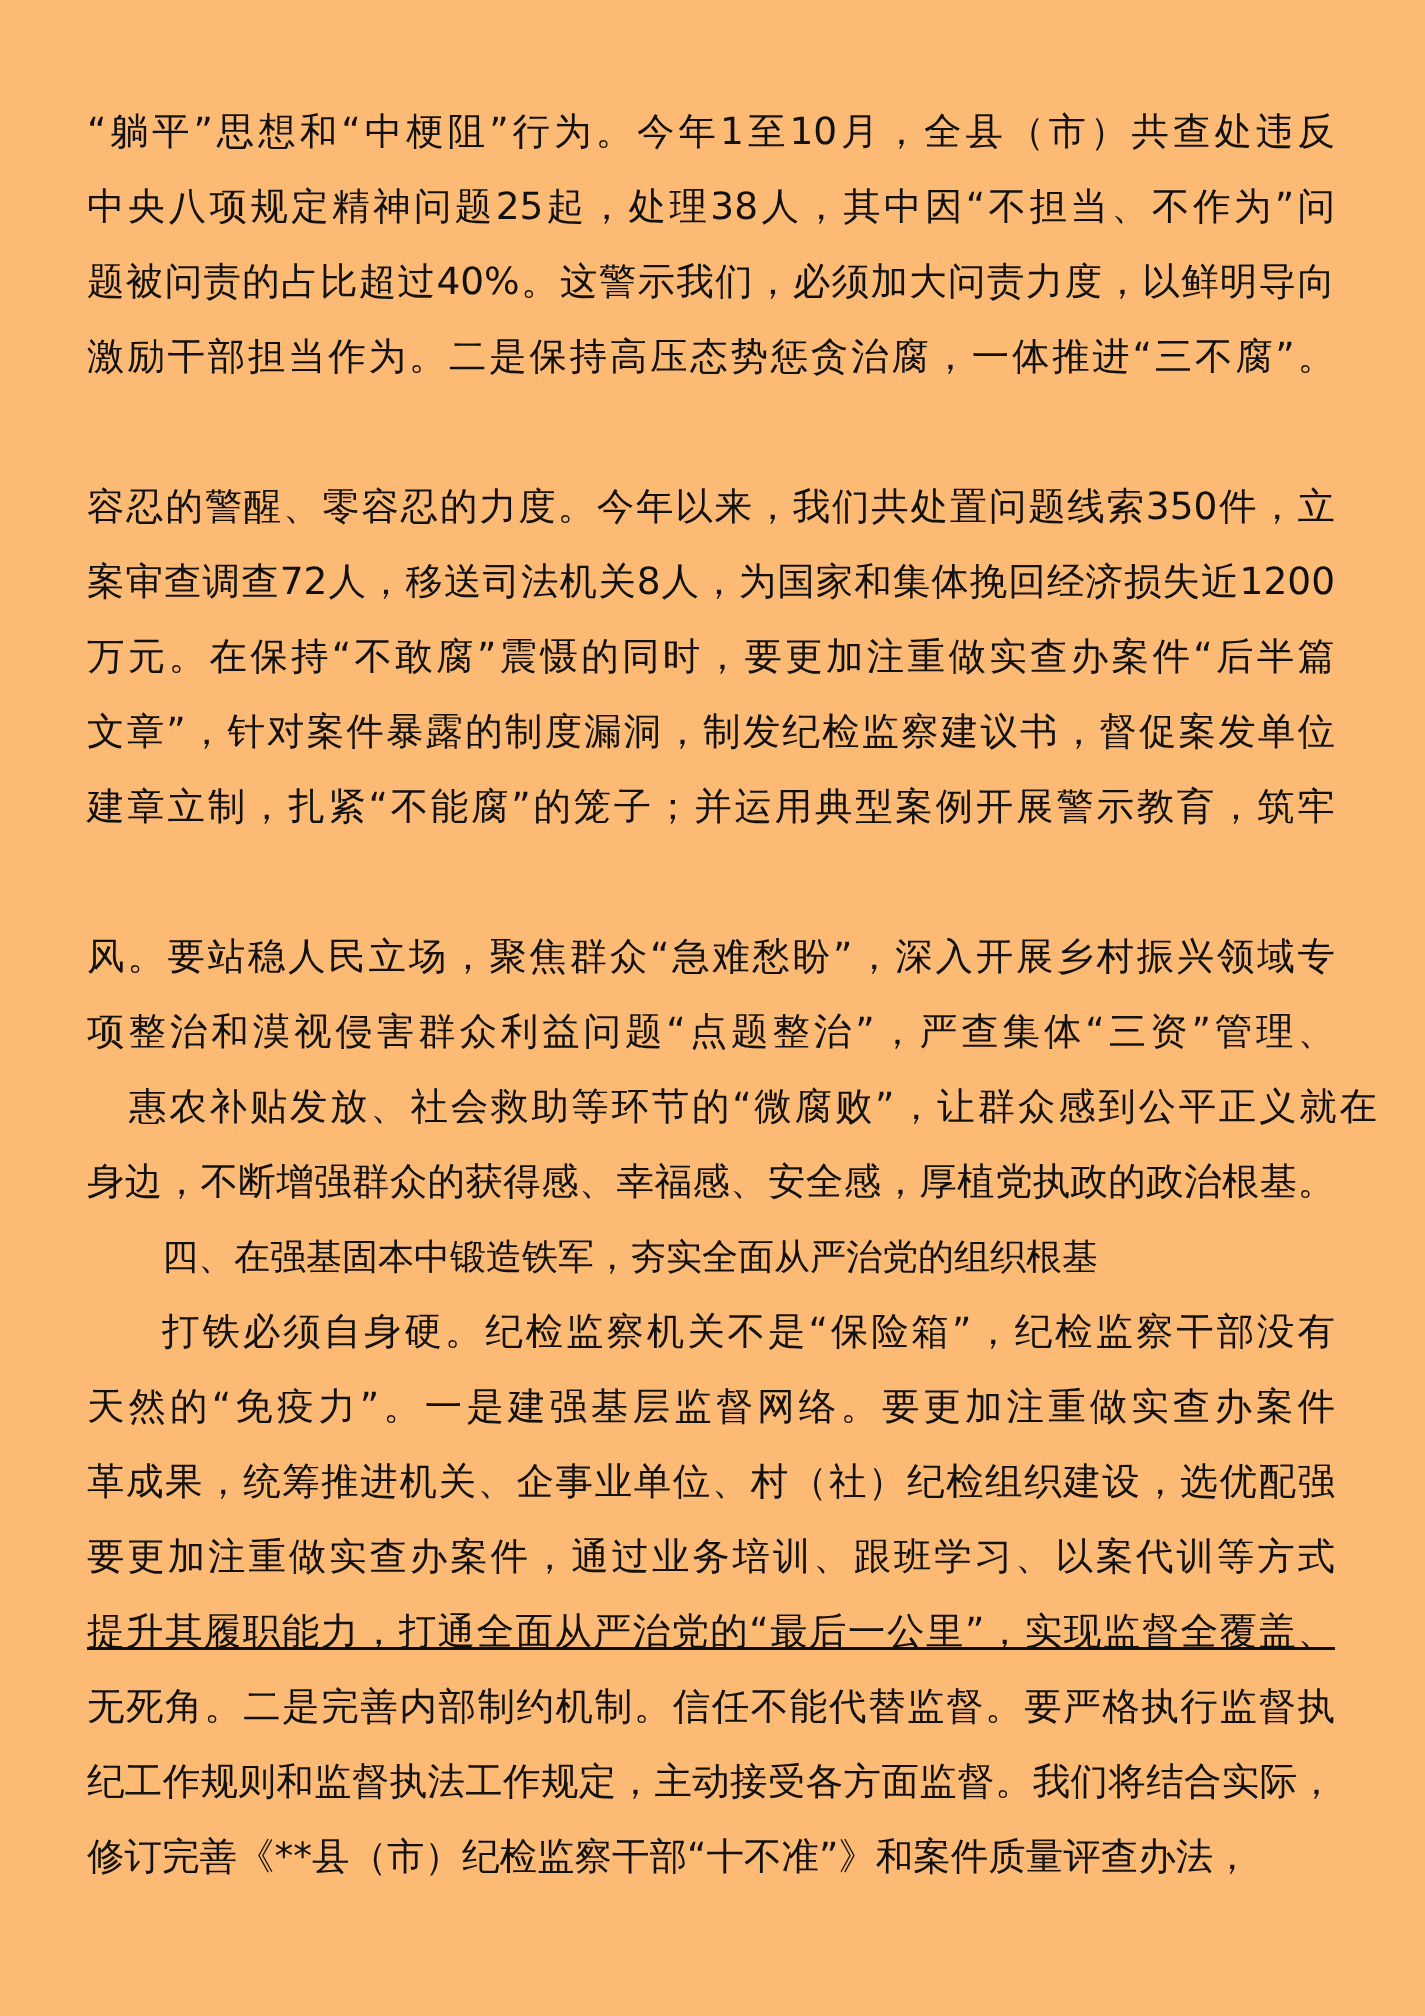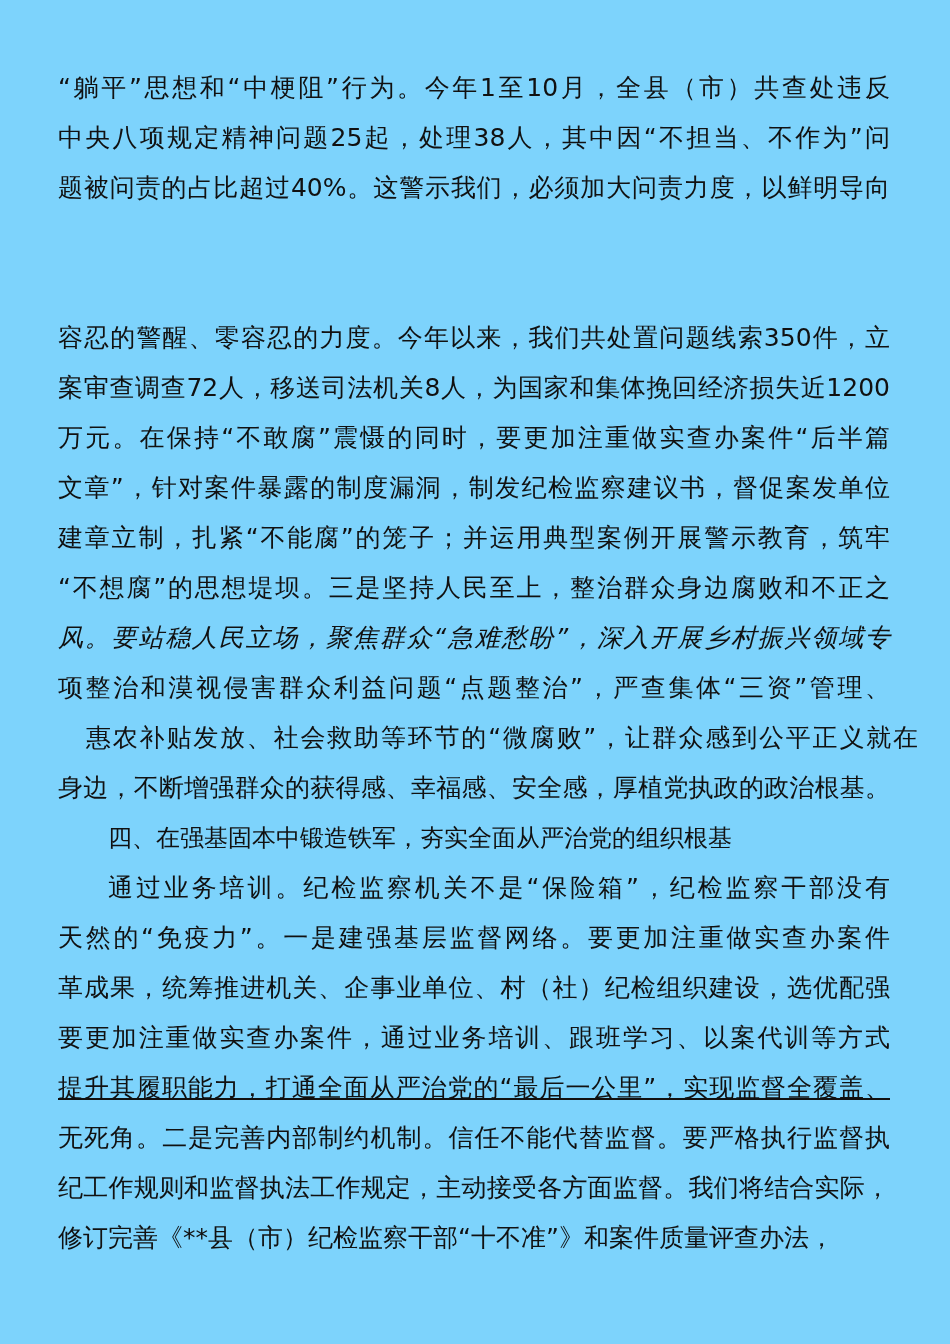--- a/index.html
+++ b/index.html
@@ -14,21 +14,21 @@
       overflow: hidden;
       font-family: "DejaVu Sans", "Liberation Sans", sans-serif;
       color: #111111;
     }
     .page {
       position: absolute;
       left: 0;
       top: 0;
       width: 950px;
       height: 1344px;
-      background: #7dd3fc;
+      background: #fdba74;
     }
     .line {
       position: absolute;
       left: 58px;
       width: 832px;
       height: 34px;
       font-size: 25px;
       line-height: 34px;
       white-space: nowrap;
       text-align: justify;
@@ -50,32 +50,32 @@
       font-size: 24px;
     }
   </style>
 </head>
 <body>
 
 <div class="page">
   <div class="line" style="top:71px;">“躺平”思想和“中梗阻”行为。今年1至10月，全县（市）共查处违反</div>
   <div class="line" style="top:121px;">中央八项规定精神问题25起，处理38人，其中因“不担当、不作为”问</div>
   <div class="line" style="top:171px;">题被问责的占比超过40%。这警示我们，必须加大问责力度，以鲜明导向</div>
+  <div class="line" style="top:221px;">激励干部担当作为。二是保持高压态势惩贪治腐，一体推进“三不腐”。</div>
   <div class="line" style="top:321px;">容忍的警醒、零容忍的力度。今年以来，我们共处置问题线索350件，立</div>
   <div class="line" style="top:371px;">案审查调查72人，移送司法机关8人，为国家和集体挽回经济损失近1200</div>
   <div class="line" style="top:421px;">万元。在保持“不敢腐”震慑的同时，要更加注重做实查办案件“后半篇</div>
   <div class="line" style="top:471px;">文章”，针对案件暴露的制度漏洞，制发纪检监察建议书，督促案发单位</div>
   <div class="line" style="top:521px;">建章立制，扎紧“不能腐”的笼子；并运用典型案例开展警示教育，筑牢</div>
-  <div class="line" style="top:571px;">“不想腐”的思想堤坝。三是坚持人民至上，整治群众身边腐败和不正之</div>
-  <div class="line" style="top:621px;font-style:italic;">风。要站稳人民立场，聚焦群众“急难愁盼”，深入开展乡村振兴领域专</div>
+  <div class="line" style="top:621px;">风。要站稳人民立场，聚焦群众“急难愁盼”，深入开展乡村振兴领域专</div>
   <div class="line" style="top:671px;">项整治和漠视侵害群众利益问题“点题整治”，严查集体“三资”管理、</div>
   <div class="line" style="top:721px;margin-left:28px;">惠农补贴发放、社会救助等环节的“微腐败”，让群众感到公平正义就在</div>
   <div class="line" style="top:771px;">身边，不断增强群众的获得感、幸福感、安全感，厚植党执政的政治根基。</div>
   <div class="line heading" style="top:821px;">四、在强基固本中锻造铁军，夯实全面从严治党的组织根基</div>
-  <div class="line indent" style="top:871px;">通过业务培训。纪检监察机关不是“保险箱”，纪检监察干部没有</div>
+  <div class="line indent" style="top:871px;">打铁必须自身硬。纪检监察机关不是“保险箱”，纪检监察干部没有</div>
   <div class="line" style="top:921px;">天然的“免疫力”。一是建强基层监督网络。要更加注重做实查办案件</div>
   <div class="line" style="top:971px;">革成果，统筹推进机关、企事业单位、村（社）纪检组织建设，选优配强</div>
   <div class="line" style="top:1021px;">要更加注重做实查办案件，通过业务培训、跟班学习、以案代训等方式</div>
   <div class="line" style="top:1071px;text-decoration:underline;">提升其履职能力，打通全面从严治党的“最后一公里”，实现监督全覆盖、</div>
   <div class="line" style="top:1121px;">无死角。二是完善内部制约机制。信任不能代替监督。要严格执行监督执</div>
   <div class="line" style="top:1171px;">纪工作规则和监督执法工作规定，主动接受各方面监督。我们将结合实际，</div>
   <div class="line last" style="top:1221px;">修订完善《**县（市）纪检监察干部“十不准”》和案件质量评查办法，</div>
 </div>
 
 </body></html>

